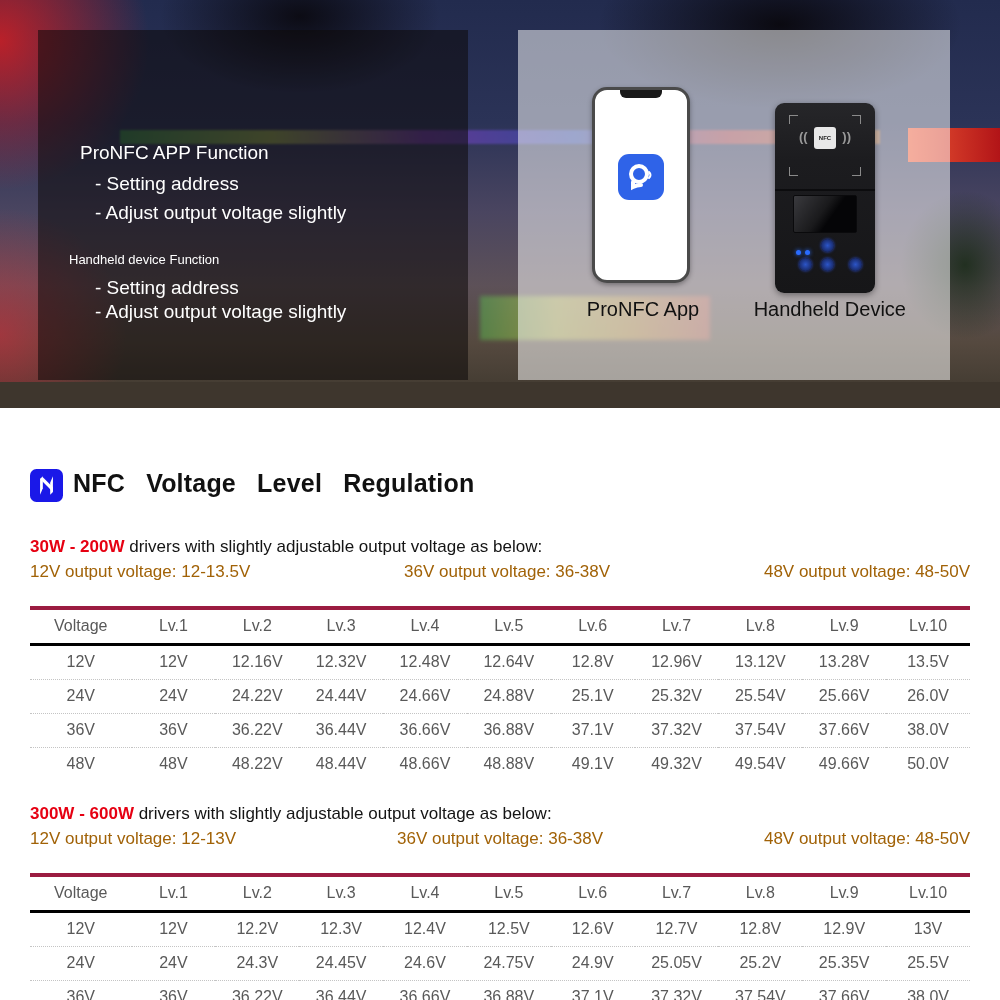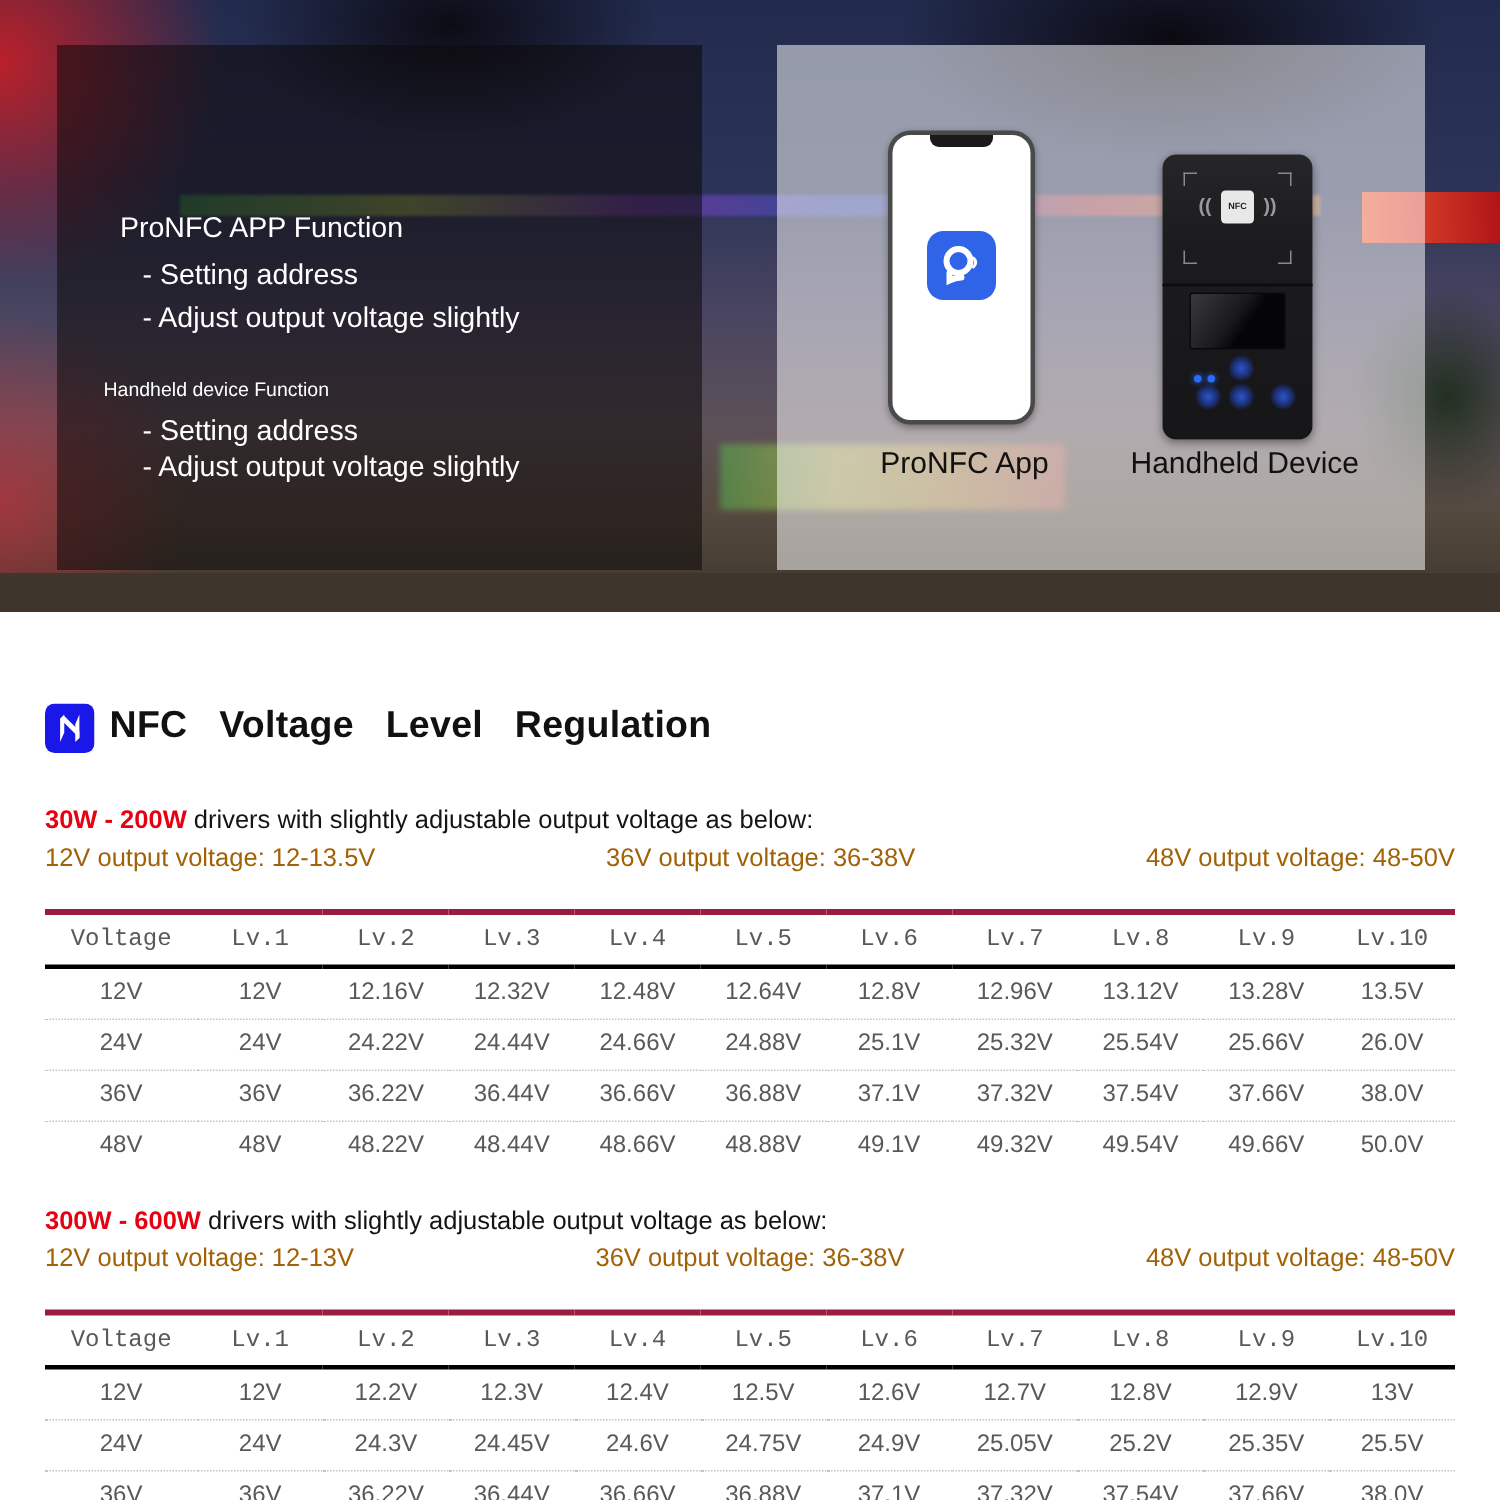--- a/index.html
+++ b/index.html
@@ -109,21 +109,21 @@
   
   .content { padding: 0 30px; }
   .section-heading { display: flex; align-items: flex-start; gap: 10px; margin-top: 61px; }
   .nmark { width: 33px; height: 33px; flex: 0 0 auto; }
   .section-title { font-size: 25px; font-weight: bold; color: #111; word-spacing: 14px; letter-spacing: 0.2px; }
   .sec-desc { margin-top: 35px; font-size: 17px; color: #141414; }
   .sec-desc .power { font-weight: bold; }
   .range-line { display: flex; justify-content: space-between; margin-top: 5px; font-size: 17px; color: #a16207; }
   table { width: 940px; border-collapse: collapse; table-layout: fixed; margin-top: 24px; }
   table { border-top: 4px solid; }
-  thead tr { border-bottom: 3px solid; font-family: Liberation Mono, monospace; }
+  thead tr { border-bottom: 3px solid; }
   th { font-weight: normal; color: #595959; font-size: 16px; padding: 7px 0 8px; text-align: center; }
   td { color: #595959; font-size: 16px; padding: 7px 0 8px; text-align: center; border-bottom: 1px dotted #c4c4c4; }
   tbody tr:last-child td { border-bottom: none; }
   col.c-voltage { width: 10.8%; }
   .sec2 { margin-top: 23px; }
 </style>
 </head>
 <body>
 
 <div class="hero">

